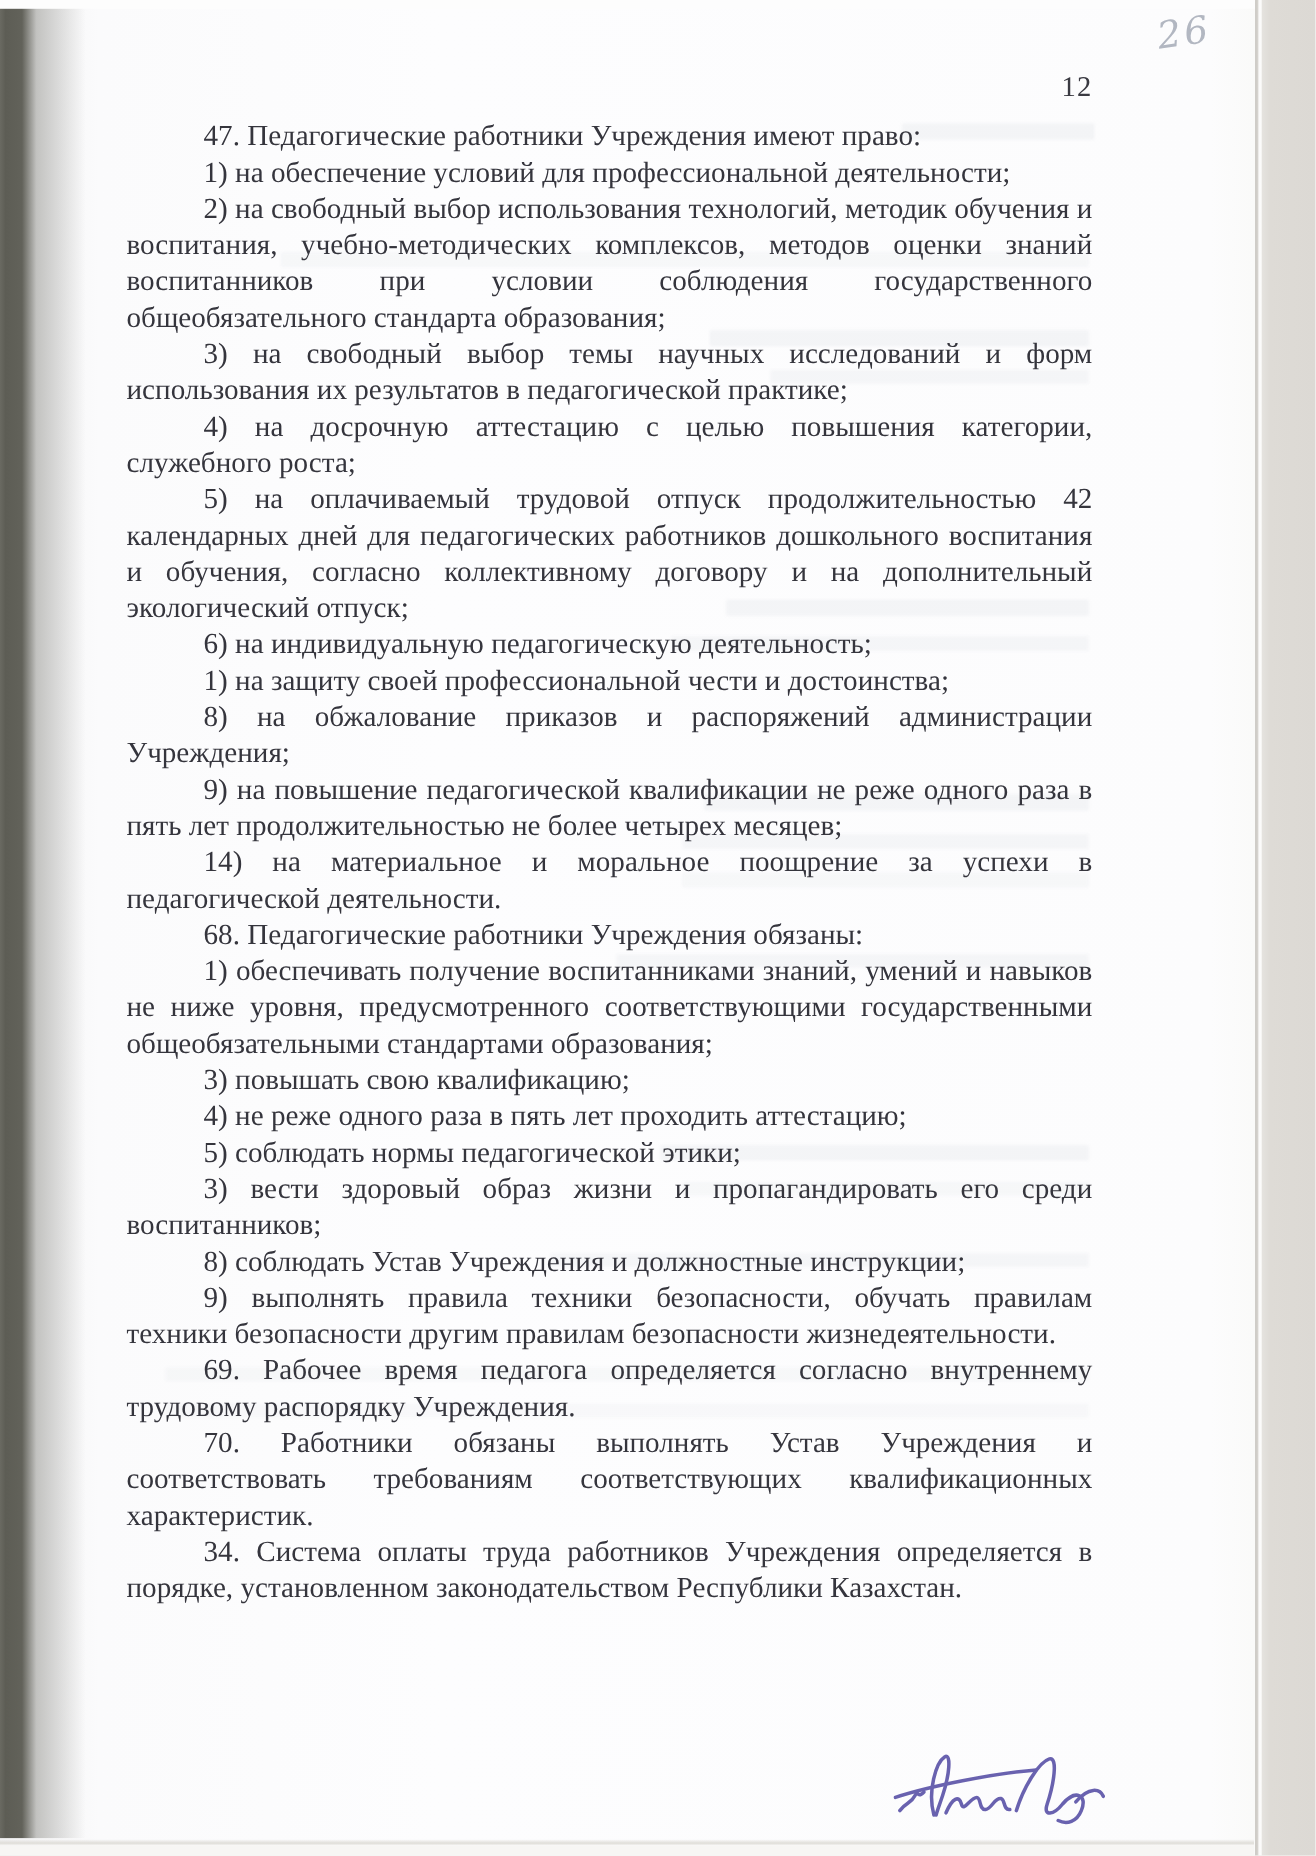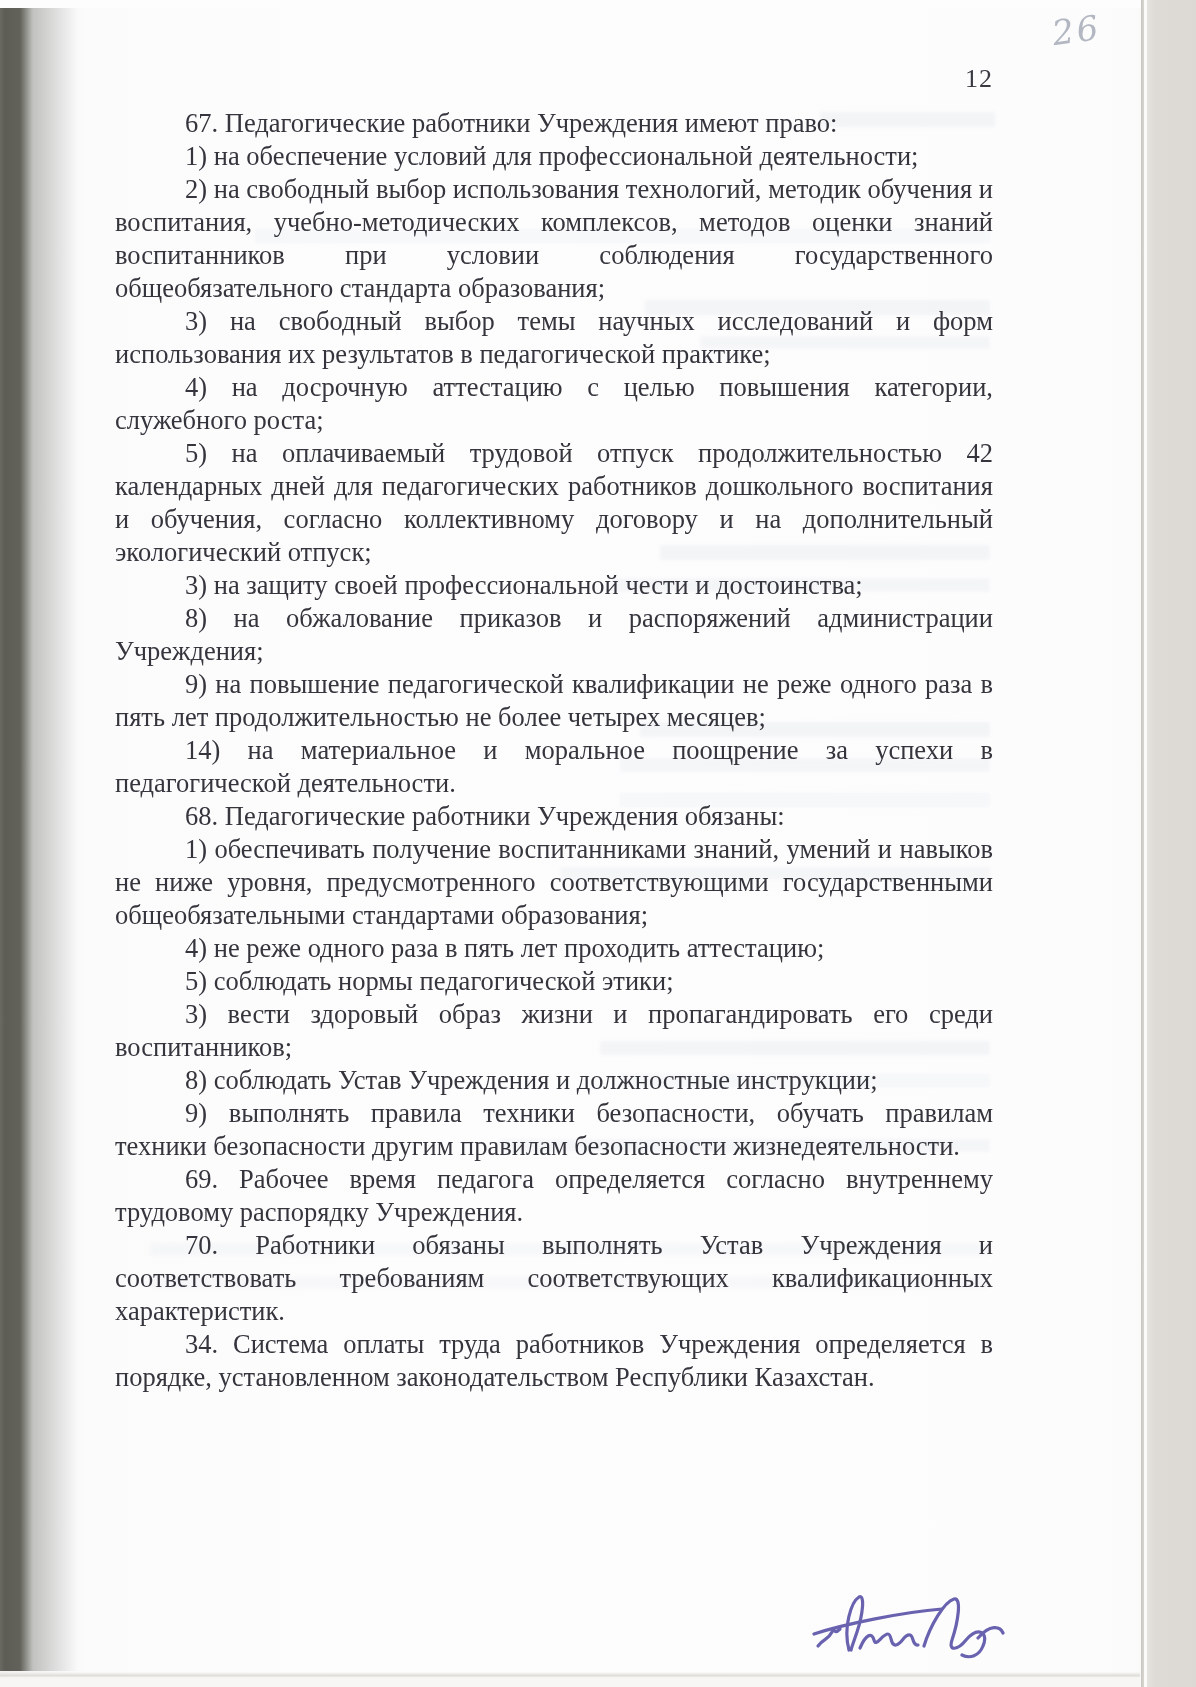--- a/index.html
+++ b/index.html
@@ -75,32 +75,34 @@
     <div class="bt" style="left:150px;top:1243px;width:840px;height:13px;opacity:.6"></div>
     <div class="bt" style="left:150px;top:1276px;width:840px;height:13px;opacity:.55"></div>
   </div>
 
   <div class="corner-note">26</div>
 
   <div class="page-number">12</div>
 
   <div class="body-text">
 
-  <p class="para">67. Педагогические работники Учреждения имеют право:</p>
+  <p class="para">47. Педагогические работники Учреждения имеют право:</p>
       <p class="para">1) на обеспечение условий для профессиональной деятельности;</p>
       <p class="para">2) на свободный выбор  использования технологий, методик обучения и воспитания, учебно-методических комплексов, методов оценки знаний воспитанников при условии соблюдения государственного общеобязательного стандарта образования;</p>
       <p class="para">3) на свободный выбор темы научных исследований и форм использования их результатов в педагогической практике;</p>
       <p class="para">4) на досрочную аттестацию с целью повышения категории, служебного роста;</p>
       <p class="para">5) на оплачиваемый трудовой отпуск продолжительностью 42 календарных дней для педагогических работников дошкольного воспитания и обучения, согласно коллективному договору и на дополнительный экологический отпуск;</p>
-      <p class="para">3) на защиту своей профессиональной чести и достоинства;</p>
+      <p class="para">6) на индивидуальную педагогическую деятельность;</p>
+      <p class="para">1) на защиту своей профессиональной чести и достоинства;</p>
       <p class="para">8) на обжалование приказов и распоряжений администрации Учреждения;</p>
       <p class="para">9) на повышение педагогической квалификации не реже одного раза в пять лет продолжительностью не более четырех месяцев;</p>
       <p class="para">14) на материальное и моральное поощрение за успехи в педагогической деятельности.</p>
       <p class="para">68. Педагогические работники Учреждения обязаны:</p>
       <p class="para">1) обеспечивать получение воспитанниками знаний, умений и навыков не ниже уровня, предусмотренного соответствующими государственными общеобязательными стандартами образования;</p>
+      <p class="para">3) повышать свою квалификацию;</p>
       <p class="para">4) не реже одного раза в пять лет проходить аттестацию;</p>
       <p class="para">5) соблюдать нормы педагогической этики;</p>
       <p class="para">3) вести здоровый образ жизни и пропагандировать его среди воспитанников;</p>
       <p class="para">8) соблюдать Устав Учреждения и должностные инструкции;</p>
       <p class="para">9) выполнять правила техники безопасности, обучать правилам техники безопасности другим правилам безопасности жизнедеятельности.</p>
       <p class="para">69. Рабочее время педагога определяется согласно внутреннему трудовому распорядку Учреждения.</p>
       <p class="para">70. Работники обязаны выполнять Устав Учреждения и соответствовать требованиям соответствующих квалификационных характеристик.</p>
       <p class="para">34. Система оплаты труда работников Учреждения определяется в порядке, установленном законодательством Республики Казахстан.</p>
     </div>
 

